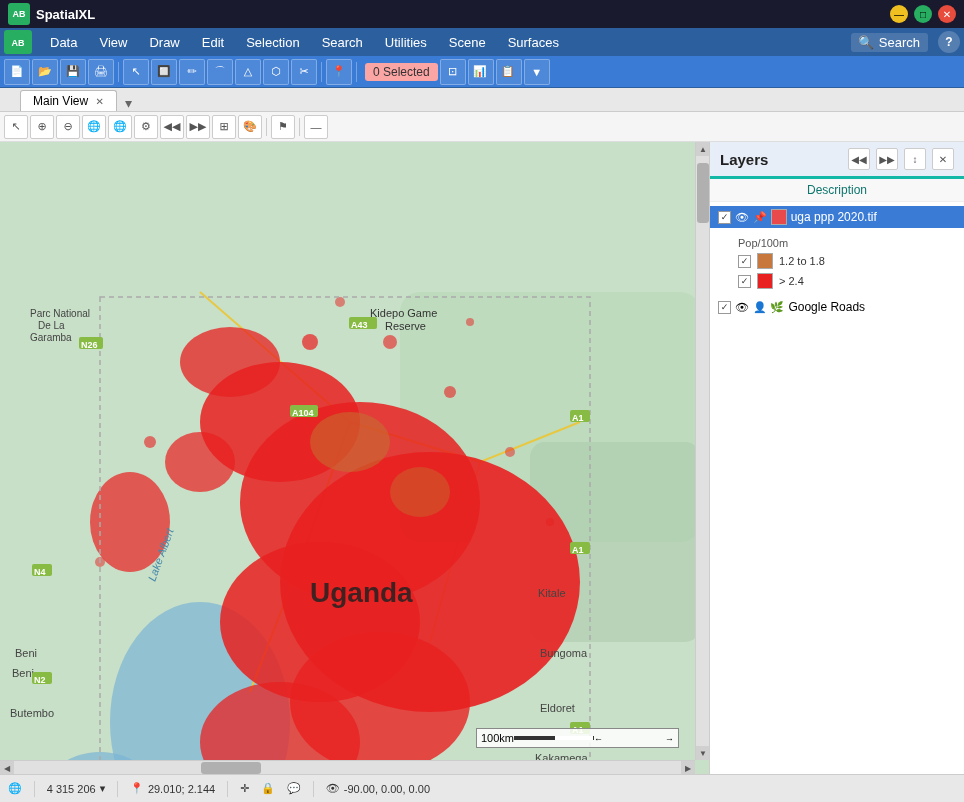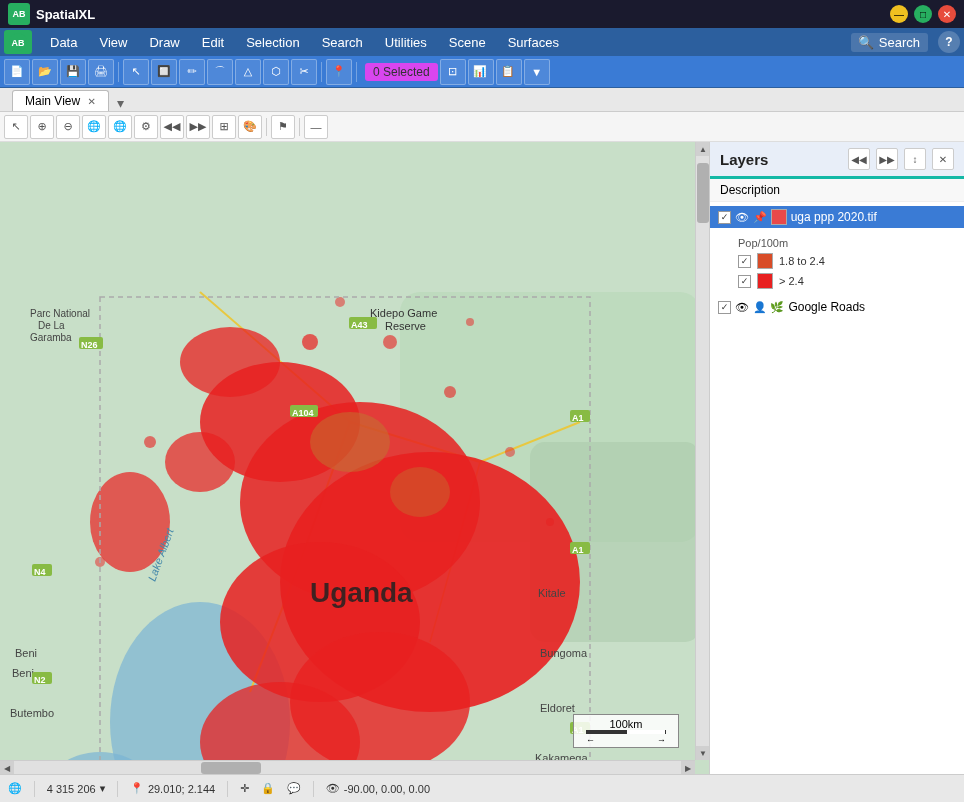--- a/index.html
+++ b/index.html
@@ -72,35 +72,35 @@
       width: 26px; height: 26px;
       border: 1px solid rgba(255,255,255,0.3);
       border-radius: 2px;
       background: rgba(255,255,255,0.1);
       cursor: pointer;
       display: flex; align-items: center; justify-content: center;
       color: white; font-size: 11px;
     }
     .tb-sep { width: 1px; height: 20px; background: rgba(255,255,255,0.3); margin: 0 2px; }
     .tb-badge {
-      background: #d946ef;
+      background: #fca5a5;
       color: #333;
       padding: 2px 8px;
       border-radius: 3px;
       font-size: 12px;
       margin-left: 4px;
     }
 
     
     #tabbar {
       background: #e8e8e8;
       height: 24px;
       display: flex;
       align-items: flex-end;
-      padding: 0 12px;
+      padding: 0 20px;
       border-bottom: 1px solid #ccc;
     }
     .tab {
       background: #d0d8e8;
       padding: 3px 12px;
       border: 1px solid #bbb;
       border-bottom: none;
       border-radius: 3px 3px 0 0;
       font-size: 12px;
       cursor: pointer;
@@ -159,23 +159,24 @@
       align-items: center;
       border-bottom: 3px solid #14b8a6;
       gap: 6px;
     }
     #layers-header .title { font-size: 15px; font-weight: bold; flex: 1; color: #222; }
     .lh-btn { width: 22px; height: 22px; border: 1px solid #ccc; background: white; border-radius: 2px; cursor: pointer; display: flex; align-items: center; justify-content: center; font-size: 10px; color: #555; }
 
     #layers-desc {
       padding: 4px 10px;
       font-size: 12px;
-      color: #000000;
+      color: #0f766e;
       border-bottom: 1px solid #eee;
       background: #f8f8f8;
+      text-align: center;
     }
 
     #layers-content { flex: 1; overflow-y: auto; padding: 4px 0; }
 
     .layer-item {
       padding: 3px 8px;
       display: flex;
       align-items: center;
       gap: 4px;
       cursor: pointer;
@@ -271,25 +272,25 @@
 
     
     #map-bg { position: absolute; top: 0; left: 0; width: 100%; height: 100%; }
 
     
     .scale-bar {
       position: absolute;
       bottom: 26px;
       right: 30px;
       background: rgba(255,255,255,0.85);
-      padding: 3px 12px;
+      padding: 3px 4px;
       border: 1px solid #888;
       font-size: 11px;
       display: flex;
-      flex-direction: column;
+      flex-direction: row;
       align-items: center;
     }
     .scale-line {
       width: 80px;
       height: 4px;
       border: 1px solid #333;
       border-top: none;
       display: flex;
     }
   </style>
@@ -523,22 +524,22 @@
         <div class="layer-icon" style="background:#e8494a;border:1px solid #aaa;"></div>
         <span class="layer-name">uga ppp 2020.tif</span>
       </div>
 
       <div class="pop-label">
         <span>Pop/100m</span>
       </div>
 
       <div class="legend-item">
         <div class="cb checked"></div>
-        <div class="legend-color" style="background:#d84c28;"></div>
-        <span class="legend-label">1.8 to 2.4</span>
+        <div class="legend-color" style="background:#c8783c;"></div>
+        <span class="legend-label">1.2 to 1.8</span>
       </div>
       <div class="legend-item">
         <div class="cb checked"></div>
         <div class="legend-color" style="background:#e82020;"></div>
         <span class="legend-label">&gt; 2.4</span>
       </div>
 
       <div class="google-roads-item" style="margin-top:6px;">
         <div class="cb checked"></div>
         <span style="font-size:11px;">👁</span>

